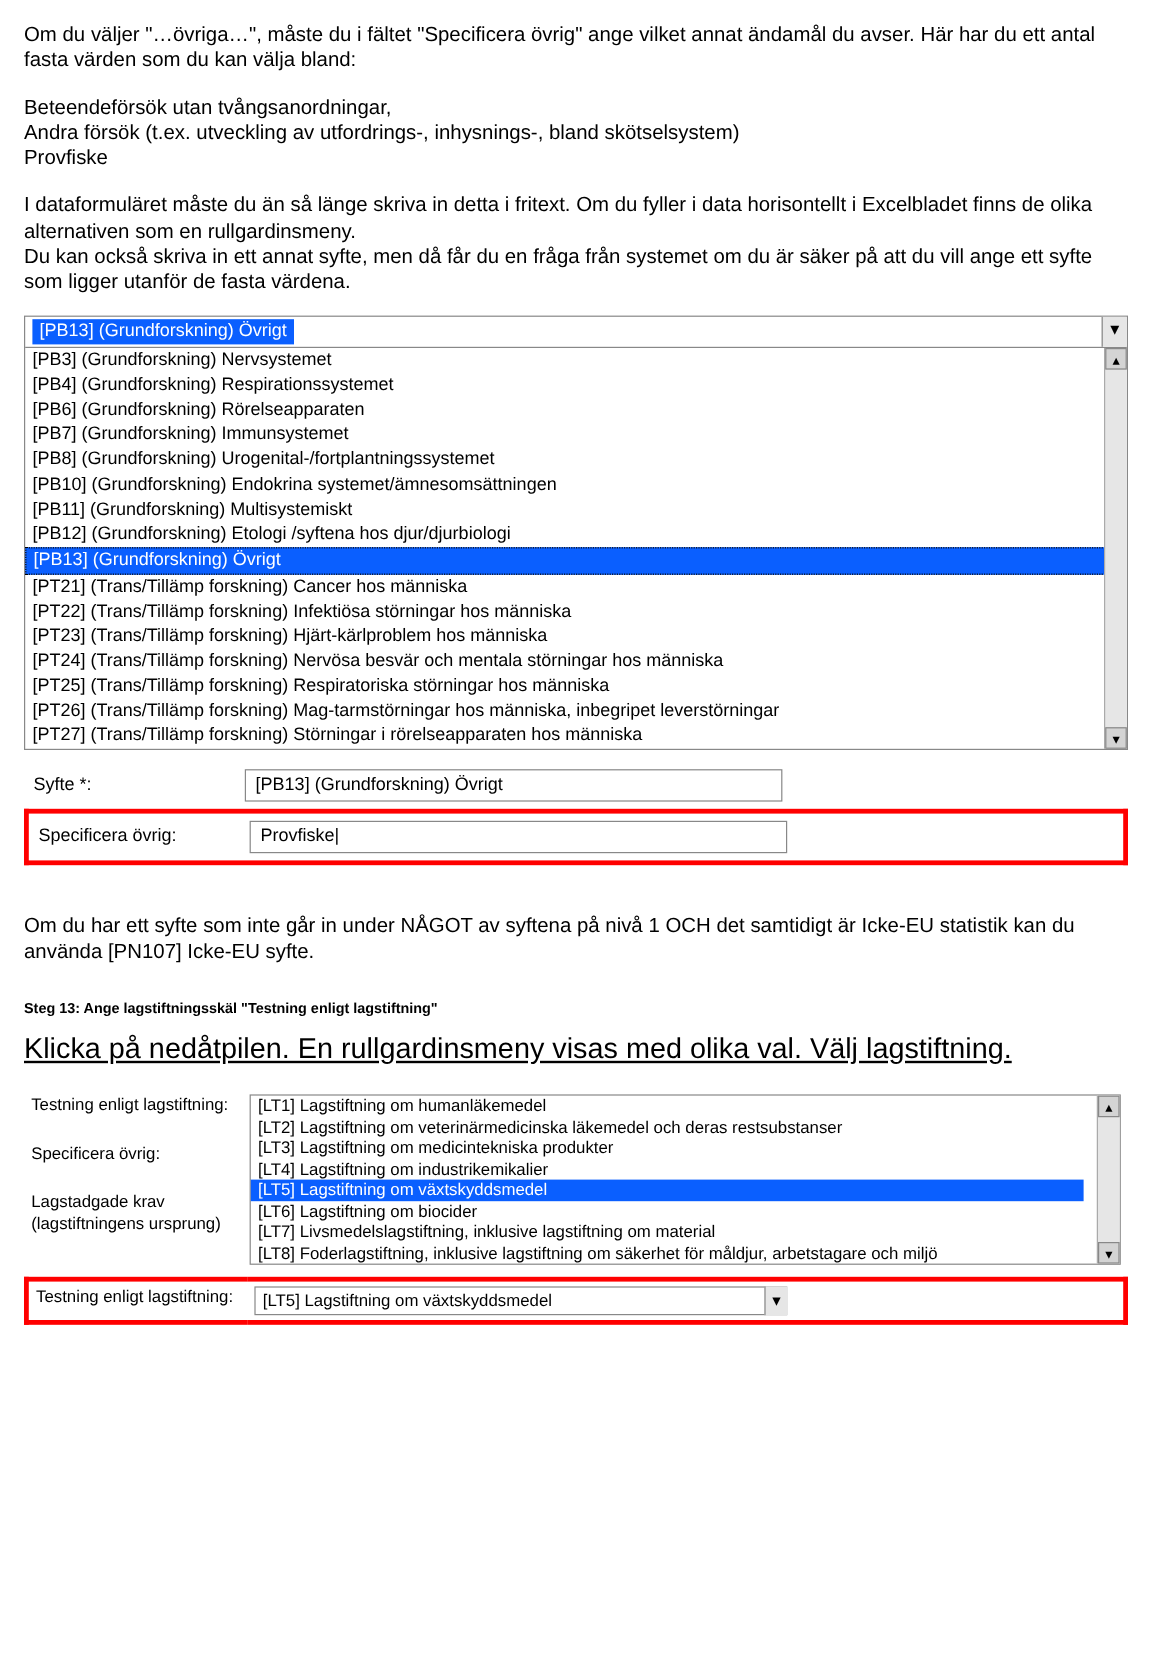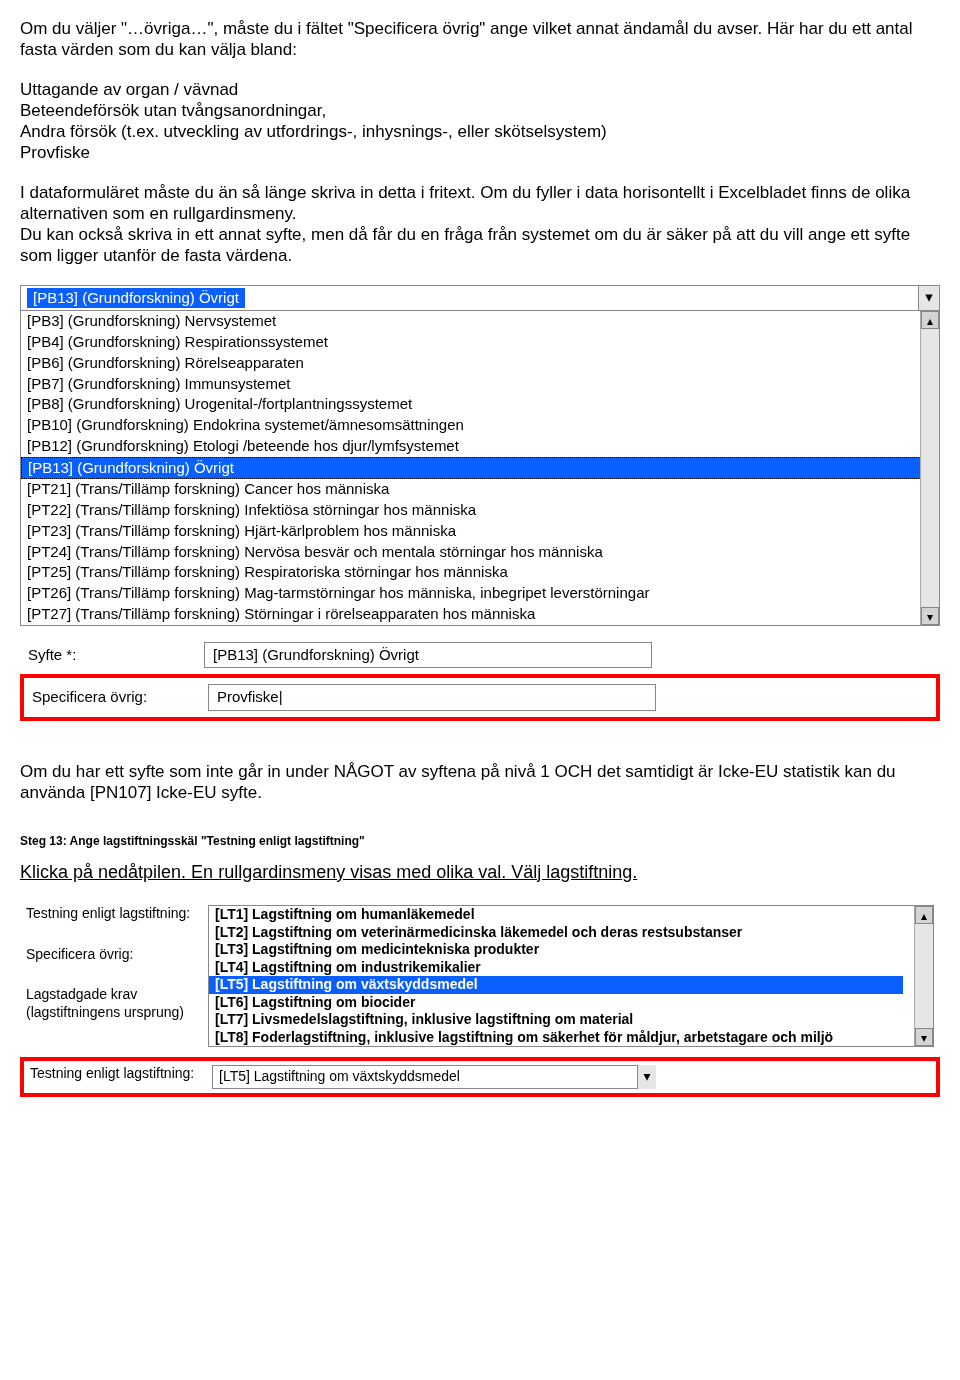--- a/index.html
+++ b/index.html
@@ -125,21 +125,21 @@
     height: 18px;
     text-align: center;
     font-size: 12px;
     line-height: 18px;
     border: 1px solid #888;
     background: #d4d4d4;
     box-sizing: border-box;
   }
   .lt-list .scroll .up { top: 0; }
   .lt-list .scroll .down { bottom: 0; }
-  .lt-item { padding: 0 6px; margin-right: 30px; font-weight: bold; }
+  .lt-item { padding: 0 6px; margin-right: 30px; }
   .lt-item.hi { background: #0a5fff; color: #fff; }
   .lt-input {
     display: inline-block;
     border: 1px solid #888;
     padding: 2px 6px;
     min-width: 430px;
     background: #fff;
   }
   .lt-input-wrap { position: relative; }
   .lt-input-wrap .dd-arrow {
@@ -152,23 +152,22 @@
     line-height: 22px;
   }
   .red-row { border: 4px solid #ff0000; }
 </style>
 </head>
 <body>
 
 <p>Om du väljer "…övriga…", måste du i fältet "Specificera övrig" ange vilket annat ändamål du avser. Här har du ett antal fasta värden som du kan välja bland:</p>
 
 <div class="list-indent" id="fixed-values-list">
-    <div>Uttagande av organ / vävnad</div>
     <div>Beteendeförsök utan tvångsanordningar,</div>
-    <div>Andra försök (t.ex. utveckling av utfordrings-, inhysnings-, eller skötselsystem)</div>
+    <div>Andra försök (t.ex. utveckling av utfordrings-, inhysnings-, bland skötselsystem)</div>
     <div>Provfiske</div>
   </div>
 
 <p id="p2">I dataformuläret måste du än så länge skriva in detta i fritext. Om du fyller i data horisontellt i Excelbladet finns de olika alternativen som en rullgardinsmeny.<br>Du kan också skriva in ett annat syfte, men då får du en fråga från systemet om du är säker på att du vill ange ett syfte som ligger utanför de fasta värdena.</p>
 
 <div class="dropdown-wrap">
   <div class="dd-selected">
     <span class="seltext">[PB13] (Grundforskning) Övrigt</span>
     <span class="dd-arrow">▾</span>
   </div>
@@ -176,21 +175,22 @@
     <div class="scroll">
       <div class="up">▴</div>
       <div class="down">▾</div>
     </div>
       <div class="dd-item">[PB3] (Grundforskning) Nervsystemet</div>
       <div class="dd-item">[PB4] (Grundforskning) Respirationssystemet</div>
       <div class="dd-item">[PB6] (Grundforskning) Rörelseapparaten</div>
       <div class="dd-item">[PB7] (Grundforskning) Immunsystemet</div>
       <div class="dd-item">[PB8] (Grundforskning) Urogenital-/fortplantningssystemet</div>
       <div class="dd-item">[PB10] (Grundforskning) Endokrina systemet/ämnesomsättningen</div>
-      <div class="dd-item">[PB12] (Grundforskning) Etologi /beteende hos djur/lymfsystemet</div>
+      <div class="dd-item">[PB11] (Grundforskning) Multisystemiskt</div>
+      <div class="dd-item">[PB12] (Grundforskning) Etologi /syftena hos djur/djurbiologi</div>
       <div class="dd-item hi">[PB13] (Grundforskning) Övrigt</div>
       <div class="dd-item">[PT21] (Trans/Tillämp forskning) Cancer hos människa</div>
       <div class="dd-item">[PT22] (Trans/Tillämp forskning) Infektiösa störningar hos människa</div>
       <div class="dd-item">[PT23] (Trans/Tillämp forskning) Hjärt-kärlproblem hos människa</div>
       <div class="dd-item">[PT24] (Trans/Tillämp forskning) Nervösa besvär och mentala störningar hos människa</div>
       <div class="dd-item">[PT25] (Trans/Tillämp forskning) Respiratoriska störningar hos människa</div>
       <div class="dd-item">[PT26] (Trans/Tillämp forskning) Mag-tarmstörningar hos människa, inbegripet leverstörningar</div>
       <div class="dd-item">[PT27] (Trans/Tillämp forskning) Störningar i rörelseapparaten hos människa</div>
     </div>
 </div>
@@ -212,21 +212,21 @@
     <td>
       <span class="text-input"><span>Provfiske</span>|</span>
     </td>
   </tr>
 </tbody>
   </table>
 
 <p style="margin-top:40px;">Om du har ett syfte som inte går in under NÅGOT av syftena på nivå 1 OCH det samtidigt är Icke-EU statistik kan du använda [PN107] Icke-EU syfte.</p>
 
 <h3 class="step">Steg 13: Ange lagstiftningsskäl "Testning enligt lagstiftning"</h3>
-<p style="text-decoration: underline; font-size:18px; margin-top:12px;">Klicka på nedåtpilen. En rullgardinsmeny visas med olika val. Välj lagstiftning.</p>
+<p style="text-decoration: underline; font-size:24px; margin-top:12px;">Klicka på nedåtpilen. En rullgardinsmeny visas med olika val. Välj lagstiftning.</p>
 
 <div class="lt-wrap">
   <table>
     <tbody>
         <tr>
       <td style="width:170px;">Testning enligt lagstiftning:</td>
       <td rowspan="3">
         <div class="lt-list" id="lt-list">
           <div class="scroll">
             <div class="up">▴</div>

